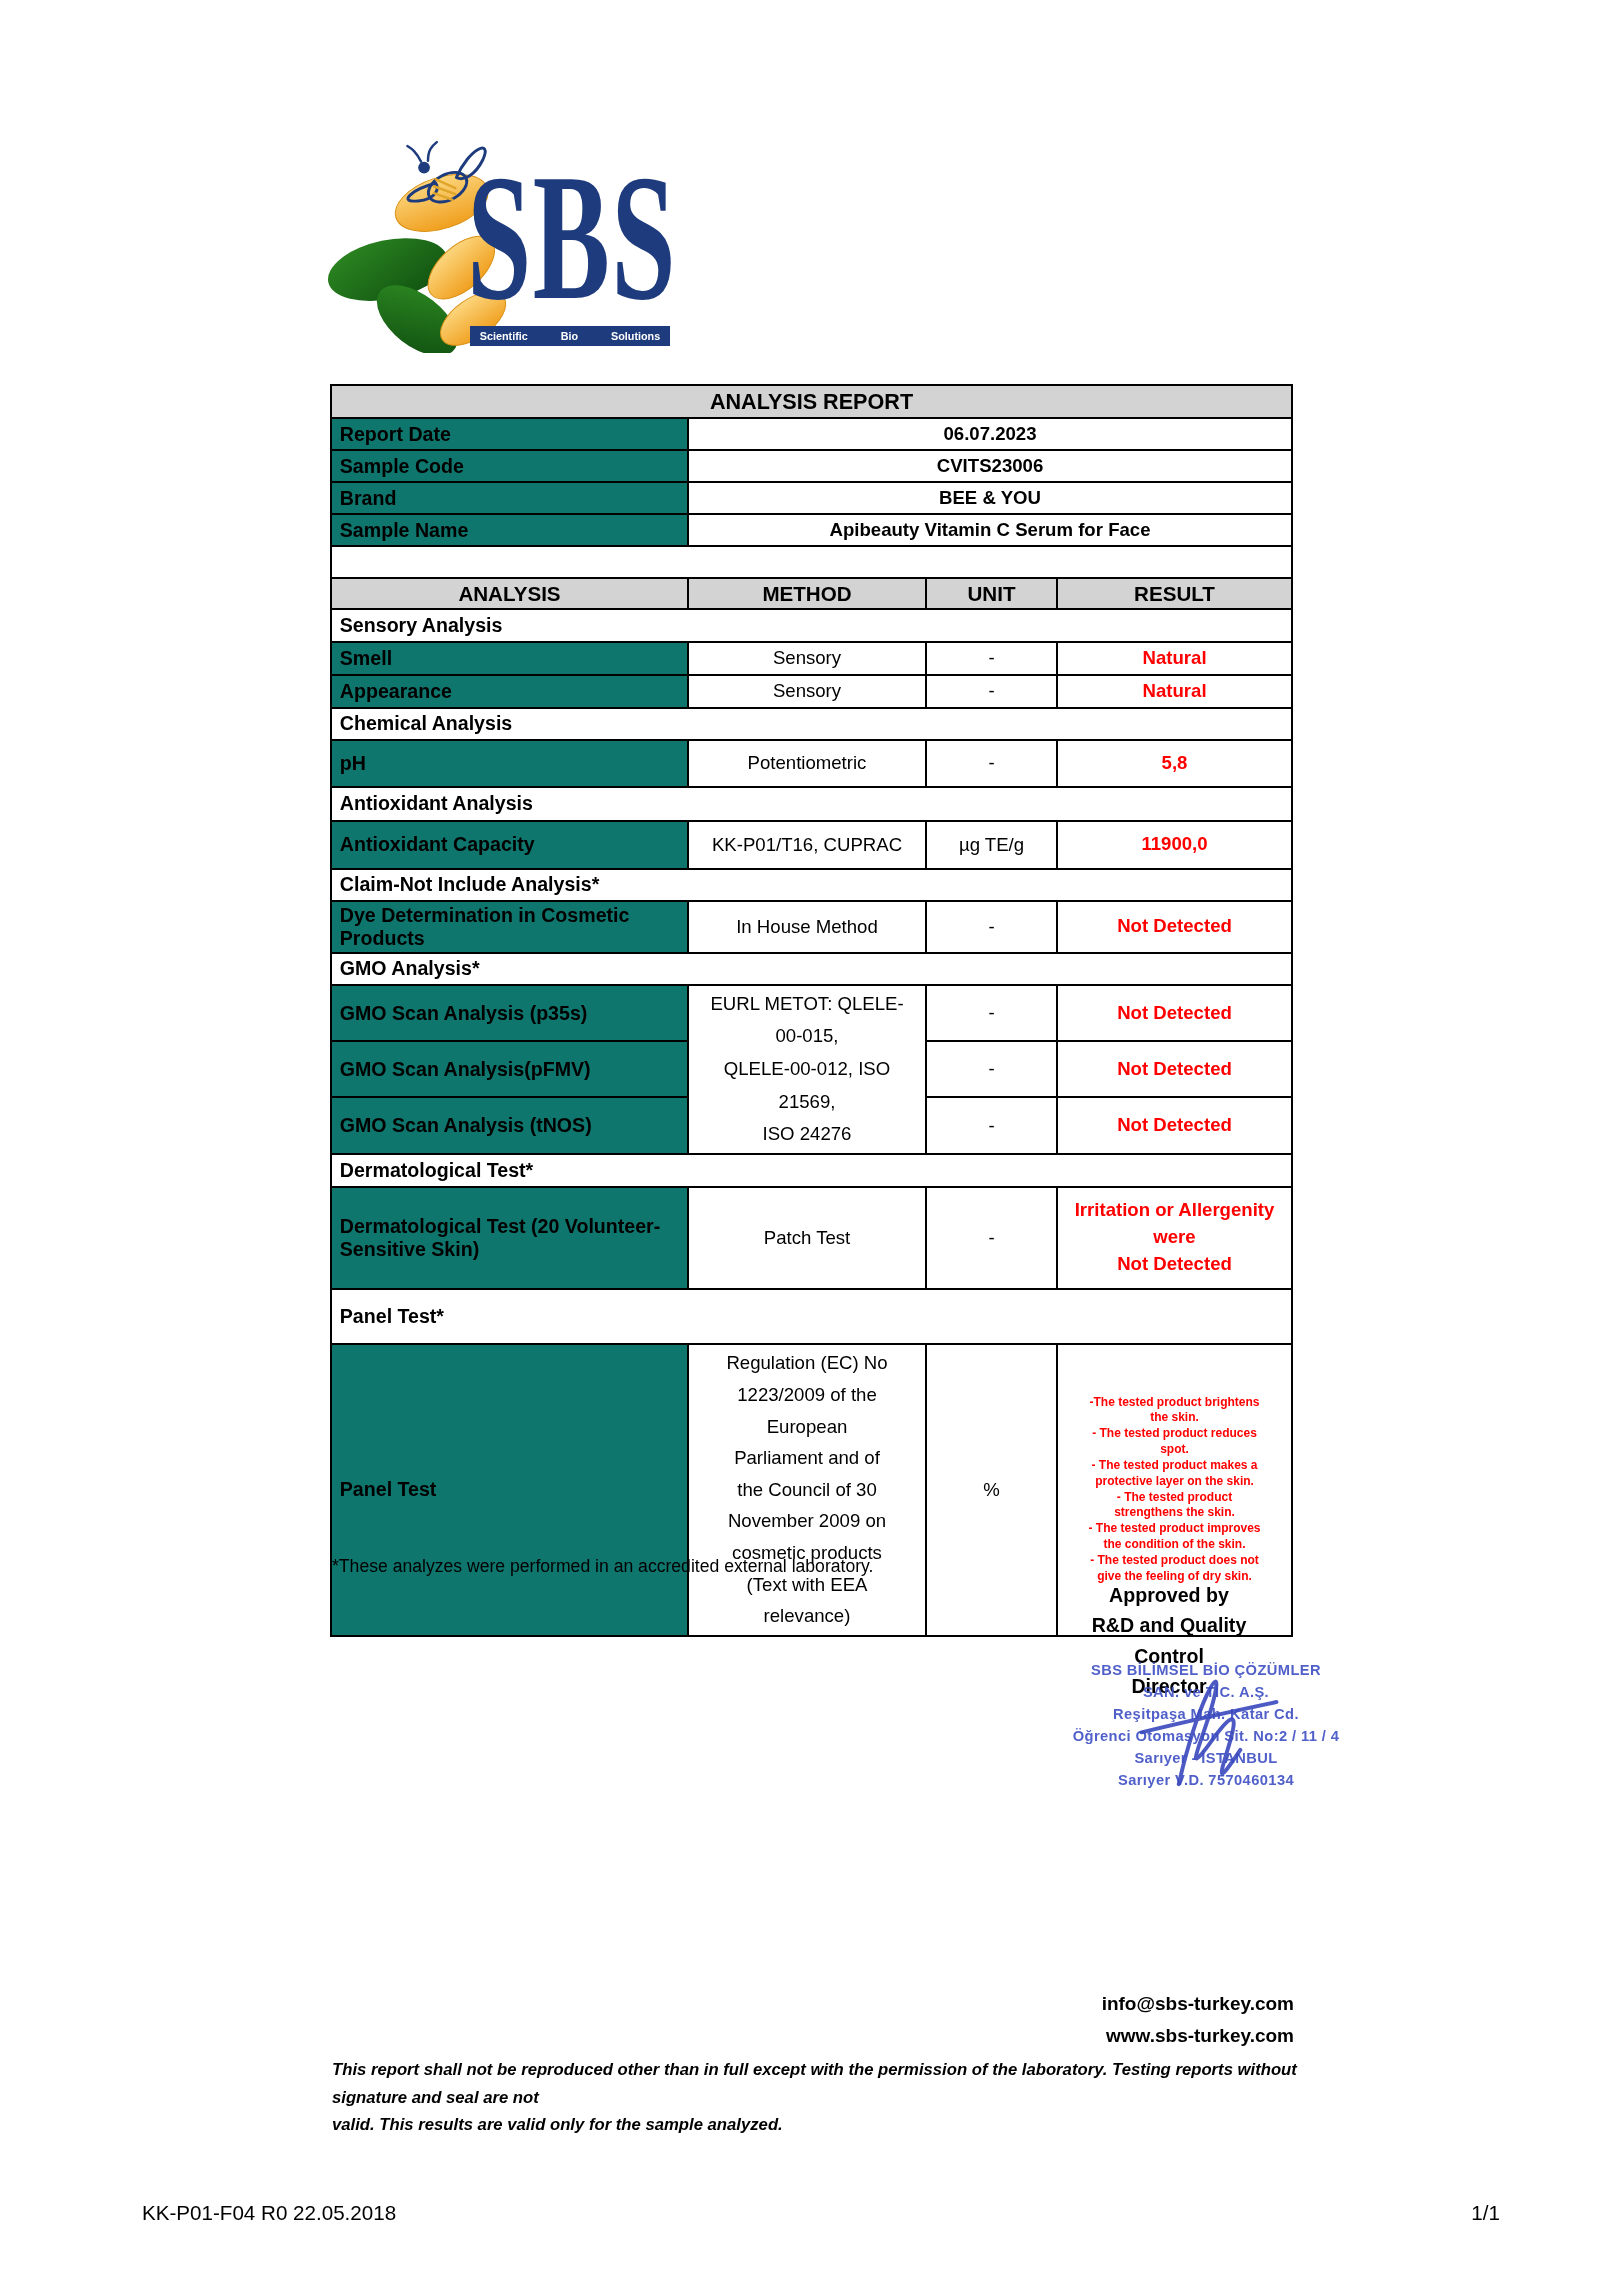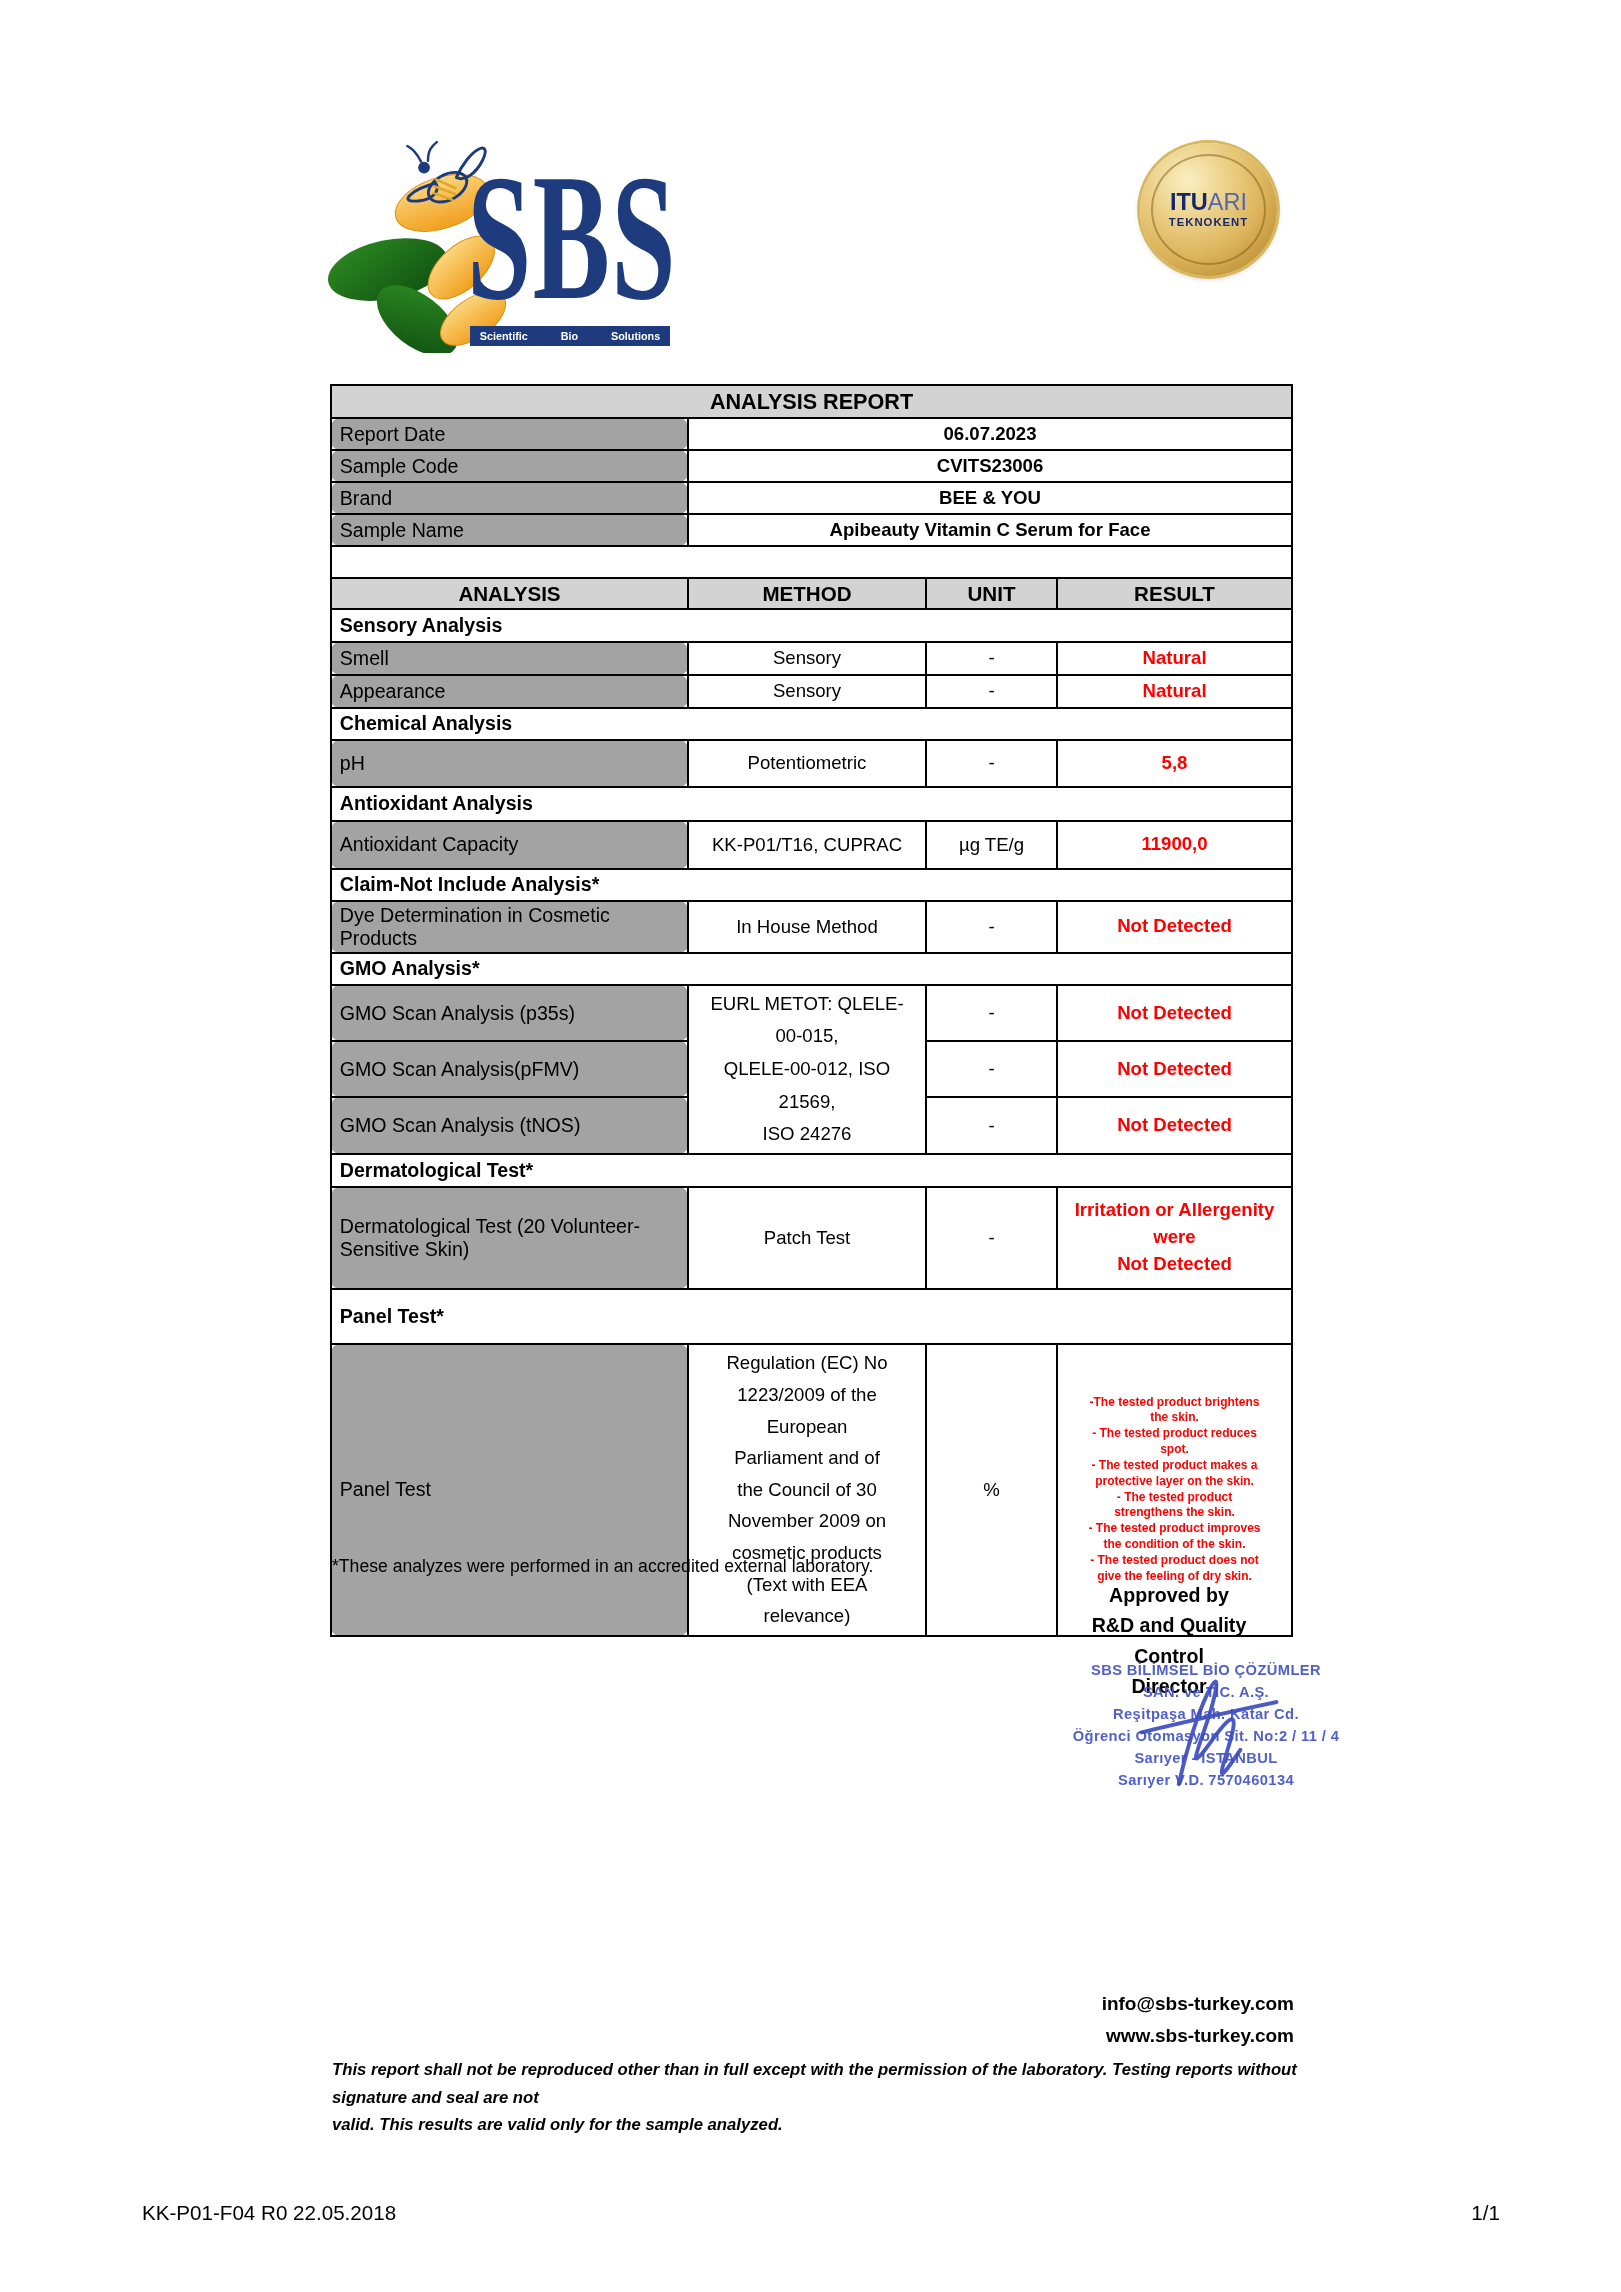--- a/index.html
+++ b/index.html
@@ -50,21 +50,21 @@
   }
 
   
   table.report {
     position:absolute; left:330px; top:384px; width:962px;
     border-collapse:collapse; table-layout:fixed;
     border:2.9px solid #000;
   }
   table.report td { border:2px solid #000; padding:2px 7.8px; vertical-align:middle; overflow:hidden; }
   .row-title td   { background:#d3d3d3; text-align:center; font-weight:bold; font-size:21.6px; }
-  .cell-label     { background:#a3a3a3; font-weight:normal; font-size:19.6px; text-align:left; white-space:pre-line;border-radius:9px; }
+  .cell-label     { background:#0f766e; font-weight:bold; font-size:19.6px; text-align:left; white-space:pre-line; }
   .cell-value     { text-align:center; font-weight:bold; font-size:18.6px; }
   .row-header td  { background:#d3d3d3; text-align:center; font-weight:bold; font-size:20.6px; }
   .row-section td { font-weight:bold; font-size:19.6px; text-align:left; background:#fff; }
   .cell-method    { text-align:center; font-size:18.6px; white-space:pre-line; }
   .cell-method.tall { line-height:1.75; }
   .cell-method.panel { line-height:1.7; }
   .cell-unit      { text-align:center; font-size:18.6px; }
   .cell-result    { text-align:center; font-weight:bold; font-size:18.6px; color:#ff0000; white-space:pre-line; line-height:1.45; }
   .cell-result.panel { line-height:1.32; font-size:12px; }
   .spacer td { background:#fff; }
@@ -139,25 +139,20 @@
         <path d="M110 102 l19 7"></path>
     </g>
   </svg>
   <div class="logo-acronym">SBS</div>
   <div class="logo-bar">
     <span>Scientific</span>
     <span>Bio</span>
     <span>Solutions</span>
   </div>
 
-  <div class="badge">
-    <div class="badge-ring"></div>
-    <div class="badge-line1"><span class="b1">ITU</span><span class="b2">ARI</span></div>
-    <div class="badge-line2">TEKNOKENT</div>
-  </div>
 
   <table class="report">
     <colgroup>
         <col style="width:357px">
         <col style="width:238px">
         <col style="width:131px">
         <col style="width:235px">
       </colgroup>
 
     <tbody>

